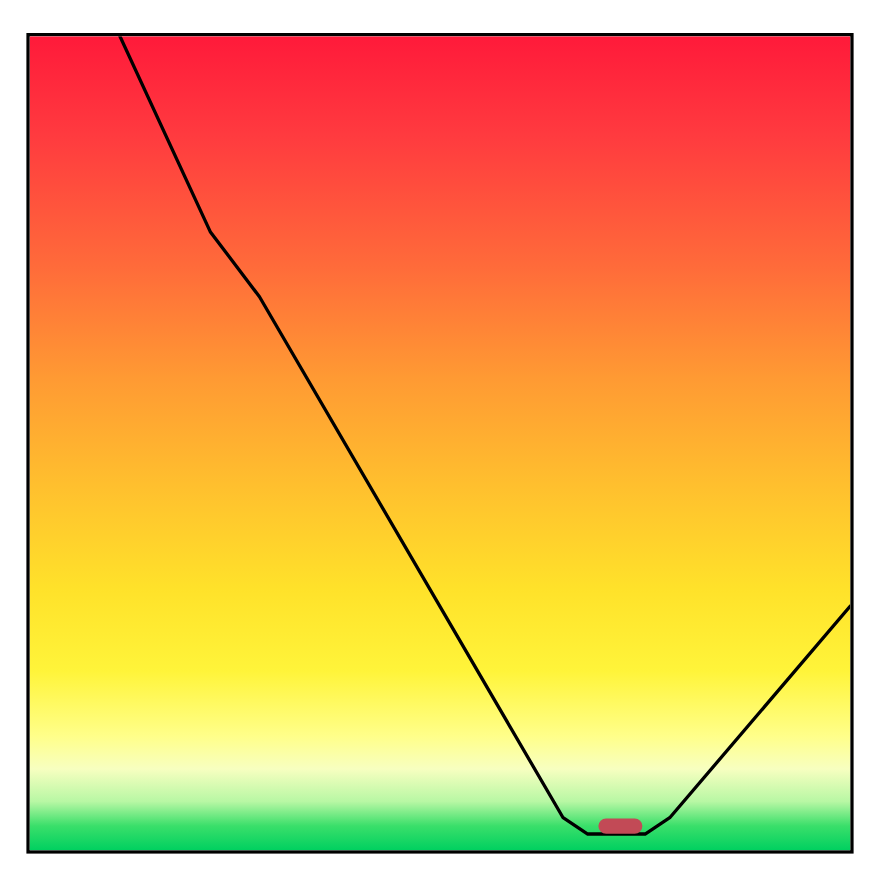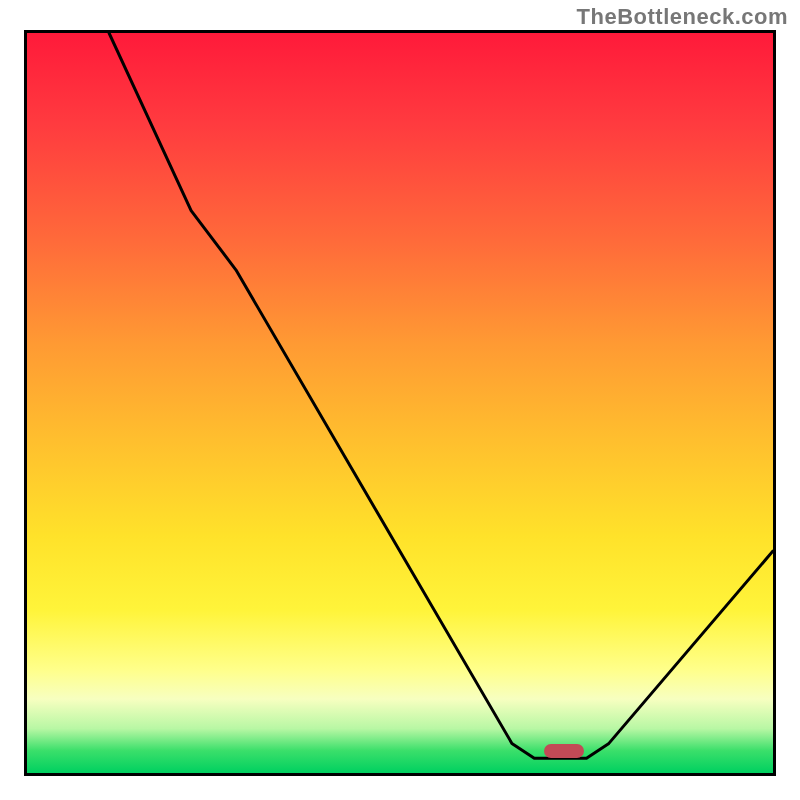--- a/index.html
+++ b/index.html
@@ -69,21 +69,20 @@
     height: 14px;
     border-radius: 7px;
     background: #c24a56;
   }
 </style>
 </head>
 <body>
 
 <div class="container">
 
-  <div class="watermark">TheBottleneck.com</div>
 
   <div class="plot-frame">
     <div class="gradient"></div>
 
     <svg class="curve" viewBox="0 0 746 740" preserveAspectRatio="none">
       <path id="curvePath" d="M 82.06 0 L 164.12 177.60000000000002 L 208.88000000000002 236.79999999999995 L 484.90000000000003 710.4 L 507.28000000000003 725.2 L 559.5 725.2 L 581.88 710.4 L 746 518" stroke="#000000" stroke-width="3" fill="none" stroke-linejoin="round" stroke-linecap="round"></path>
     </svg>
 
     <div class="marker" id="marker" style="left: 517.12px; top: 710.8px; background: rgb(194, 74, 86);"></div>
   </div>

